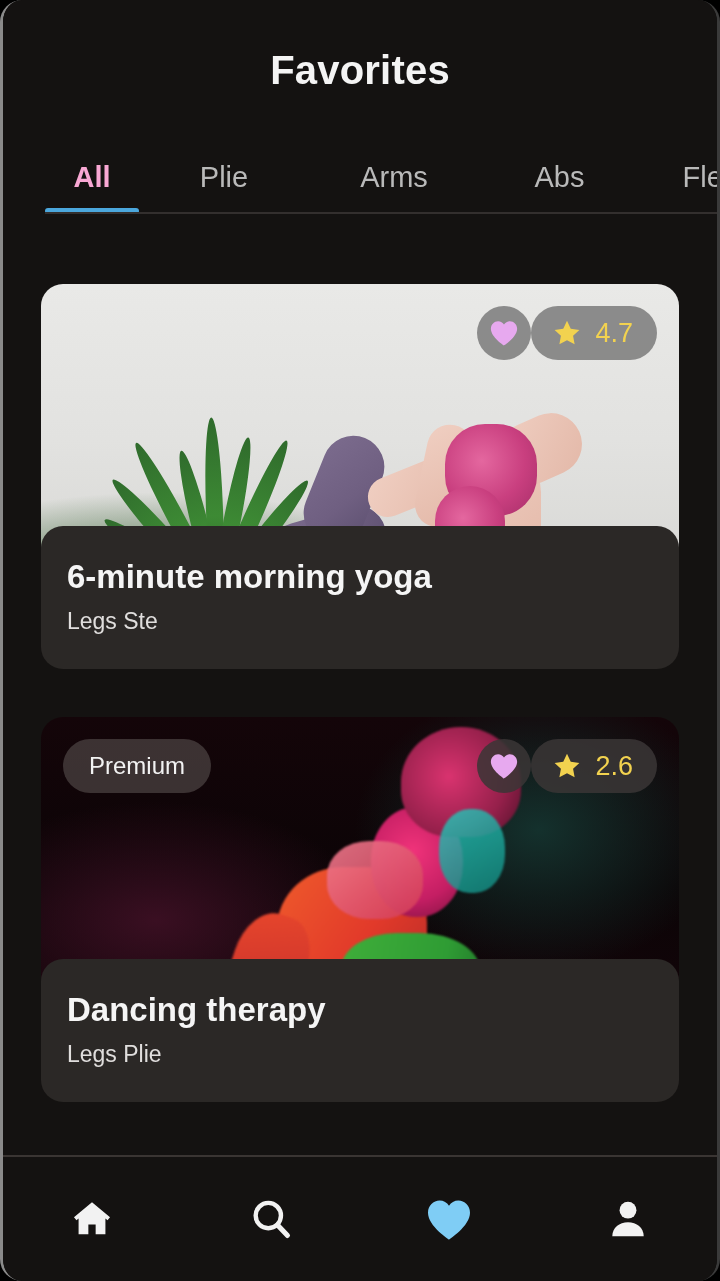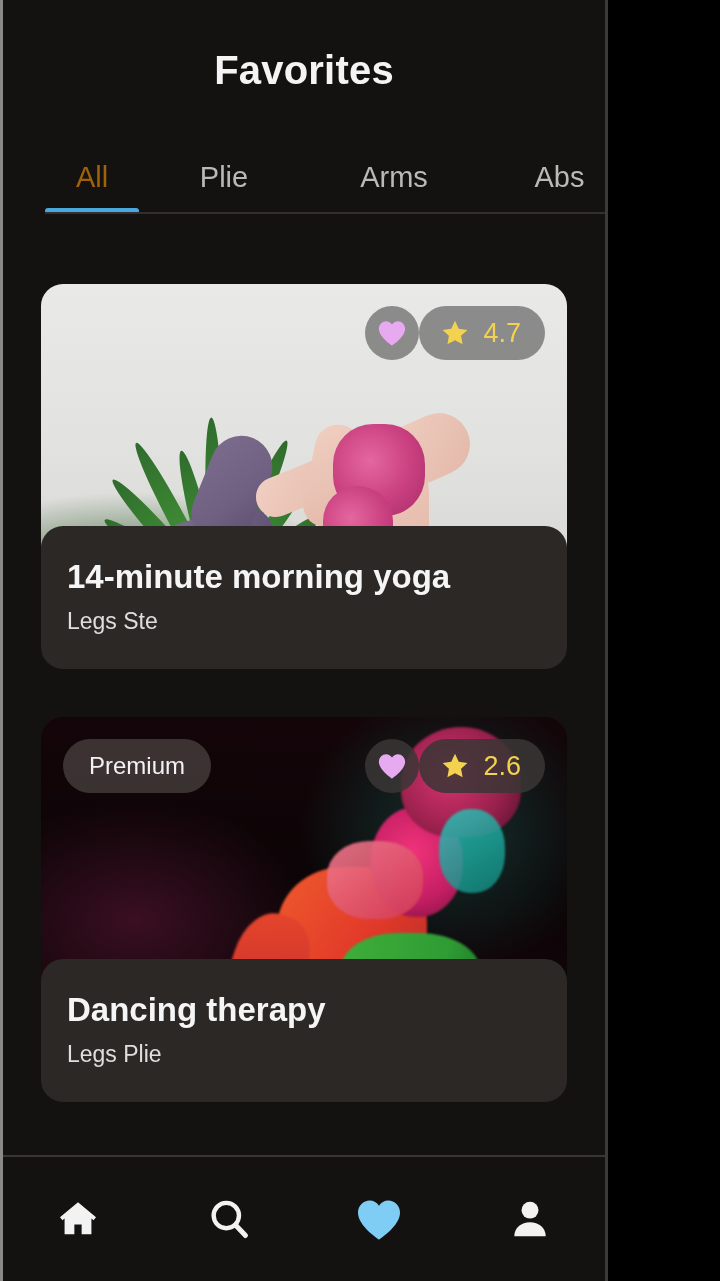--- a/index.html
+++ b/index.html
@@ -7,26 +7,27 @@
   html, body {
     width: 720px;
     height: 1281px;
     background: #000000;
     font-family: "Liberation Sans", sans-serif;
     overflow: hidden;
   }
 
   #phone {
     position: relative;
-    width: 608px;
+    width: 720px;
     height: 1281px;
     background: #141211;
     border-left: 3px solid #8a8a8a;
     border-right: 3px solid #3a3a3a;
     overflow: hidden;
+    border-radius: 22px;
   }
 
   
   #header {
     height: 140px;
     display: flex;
     align-items: center;
     justify-content: center;
     background: #141211;
   }
@@ -60,21 +61,21 @@
     align-items: center;
     justify-content: center;
     color: #b9b9b9;
     font-size: 29px;
     font-weight: normal;
     background: transparent;
     border: none;
     padding: 0;
     font-family: "Liberation Sans", sans-serif;
   }
-  .tab.active { color: #a16207; font-weight: normal; }
+  .tab.active { color: #f9a8d4; font-weight: bold; }
   .tab-underline {
     position: absolute;
     left: 0; right: 0; bottom: 0;
     height: 6px;
     border-radius: 3px;
     background: #4ba7dd;
     display: none;
   }
   .tab.active .tab-underline { display: block; }
   #tab-divider {
@@ -314,21 +315,21 @@
           </button>
           <div class="rating-pill on-light">
             <svg width="32" height="31" viewBox="0 0 24 24">
               <path d="M12 2.2l2.9 6.1 6.7.9-4.9 4.6 1.2 6.6L12 17.3 6.1 20.4l1.2-6.6L2.4 9.2l6.7-.9z" fill="#f2d24f"></path>
             </svg>
             <span>4.7</span>
           </div>
         </div>
       </div>
       <div class="card-panel">
-        <div class="card-title">14-minute morning yoga</div>
+        <div class="card-title">6-minute morning yoga</div>
         <div class="card-subtitle">Legs Ste</div>
       </div>
     </div>
 
     <div class="card">
       <div class="card-media media-dance">
         <div class="dancer">
           <span class="dshape" style="left:236px; top:150px; width:150px; height:140px; background:linear-gradient(125deg,#ef5b2c 0%,#e23a2a 55%,#b52a28 100%); border-radius:44% 40% 36% 46%;"></span>
           <span class="dshape" style="left:300px; top:216px; width:140px; height:90px; background:linear-gradient(100deg,#3fae3a 0%,#2f9c34 70%,#227a2a 100%); border-radius:40% 44% 40% 40%;"></span>
           <span class="dshape" style="left:190px; top:196px; width:74px; height:110px; background:linear-gradient(160deg,#e8472c 0%,#c12b2c 100%); border-radius:44% 40% 44% 44%; transform:rotate(18deg);"></span>

